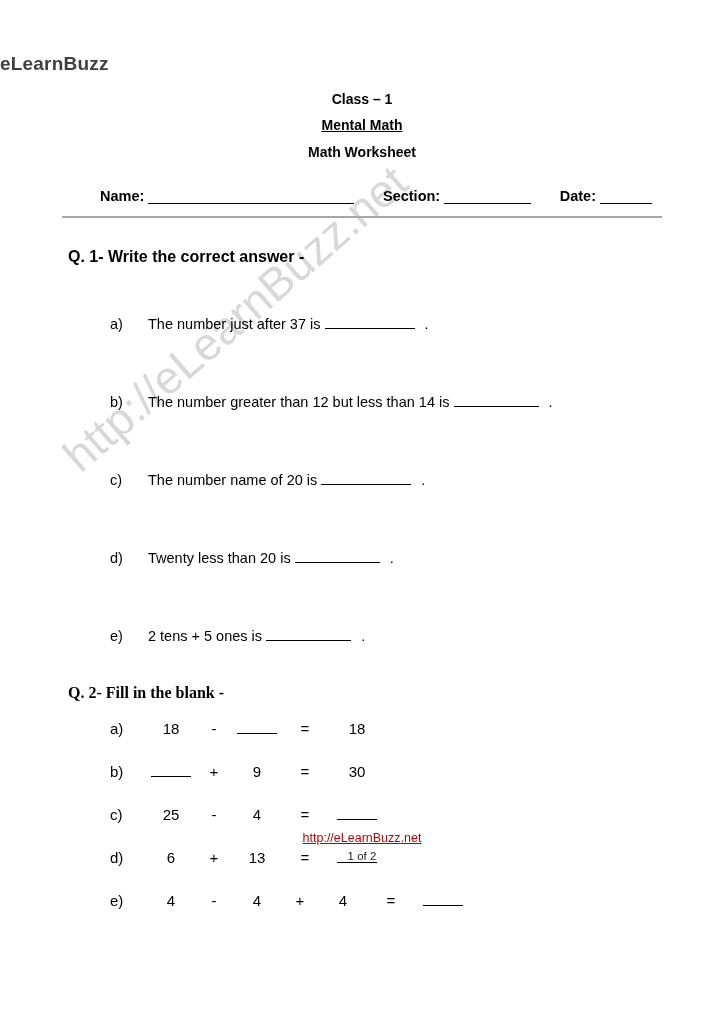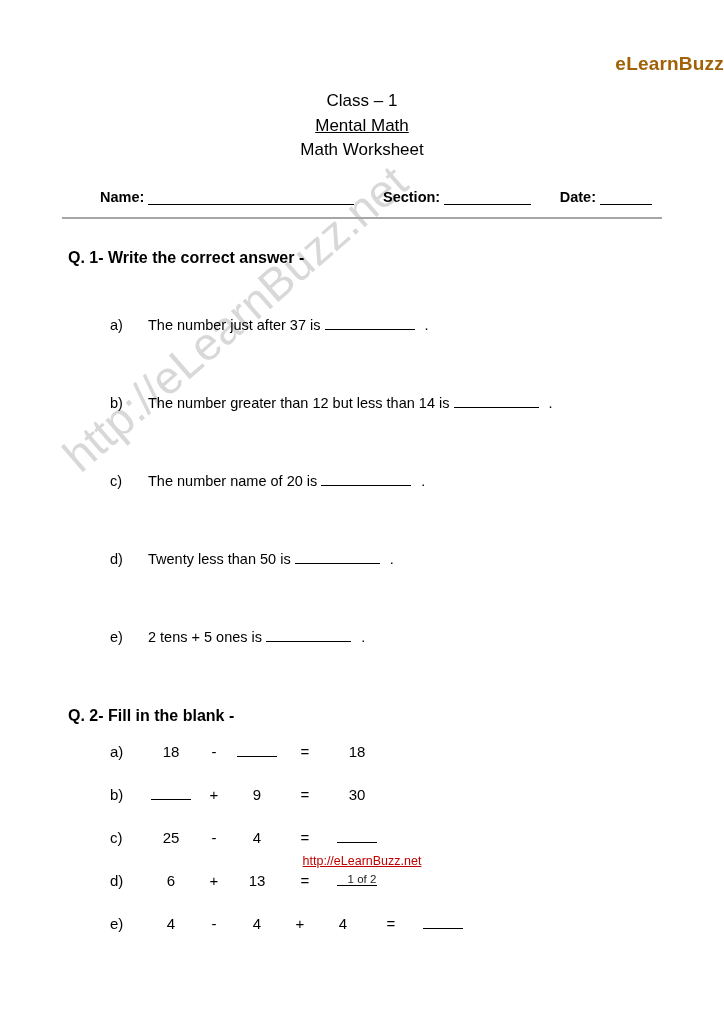--- a/index.html
+++ b/index.html
@@ -45,35 +45,36 @@
     white-space: nowrap;
     transform: rotate(-41deg);
     transform-origin: left center;
   }
   .content {
     position: relative;
     z-index: 10;
   }
   
   .brand {
-    text-align: right;
-    color: #a16207;
+    text-align: left;
+    color: #404040;
     font-weight: bold;
     font-size: 19px;
     margin-top: 53px;
     letter-spacing: 0.2px;
   }
   .title-block {
     text-align: center;
     margin-top: 14px;
     line-height: 1.45;
   }
   .title-line {
-    font-size: 17px;
-    font-weight: normal;
+    font-size: 14px;
+    font-weight: bold;
+    margin-top: 6px;
   }
   .title-line.underlined {
     text-decoration: underline;
   }
   
   .info-row {
     margin-top: 26px;
     padding: 0 68px 0 100px;
     display: flex;
     align-items: flex-end;
@@ -99,21 +100,21 @@
     height: 0;
   }
 
   
   .question {
     margin: 0 0 0 68px;
     font-size: 16px;
     font-weight: bold;
   }
   .q1 { margin-top: 30px; }
-  .q2 { margin-top: 62px; }
+  .q2 { margin-top: 40px; font-family: Liberation Serif, serif; }
 
   .items {
     margin-top: 18px;
   }
   .item {
     display: flex;
     align-items: baseline;
     font-size: 14.5px;
     margin-left: 110px;
     margin-bottom: 30px;
@@ -237,21 +238,21 @@
         <span class="text">
           <span>The number name of 20 is</span>
           <span class="blank b-90"></span>
           <span class="dot">.</span>
         </span>
       </div>
 
       <div class="item">
         <span class="marker">d)</span>
         <span class="text">
-          <span>Twenty less than 50 is</span>
+          <span>Twenty less than 20 is</span>
           <span class="blank b-85"></span>
           <span class="dot">.</span>
         </span>
       </div>
 
       <div class="item">
         <span class="marker">e)</span>
         <span class="text">
           <span>2 tens + 5 ones is</span>
           <span class="blank b-85"></span>

